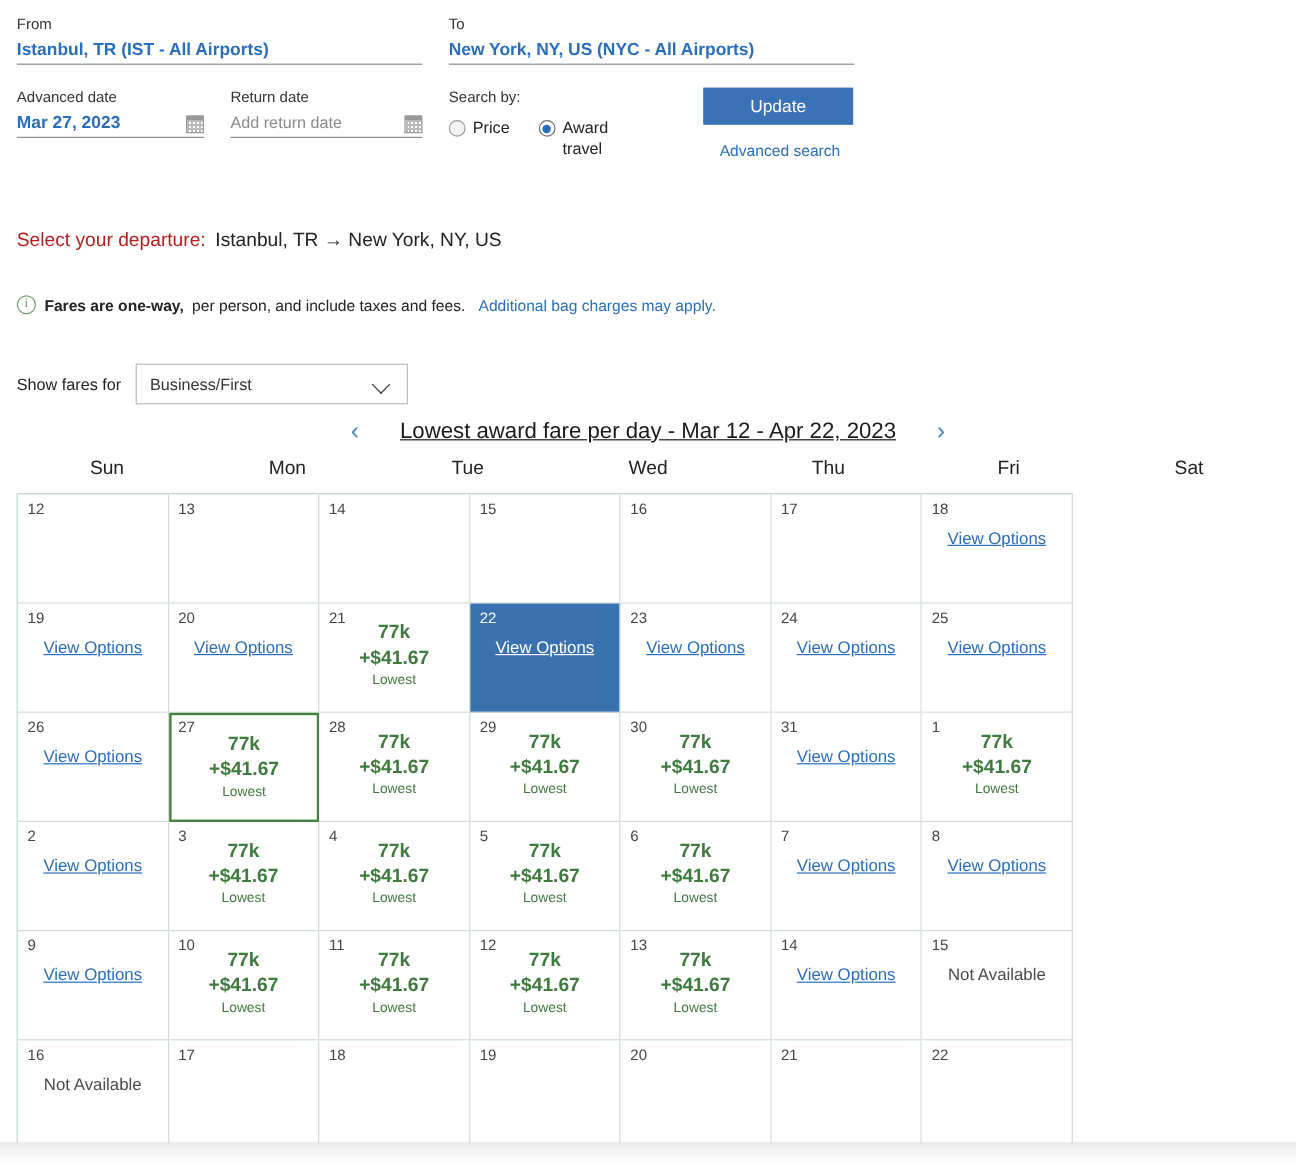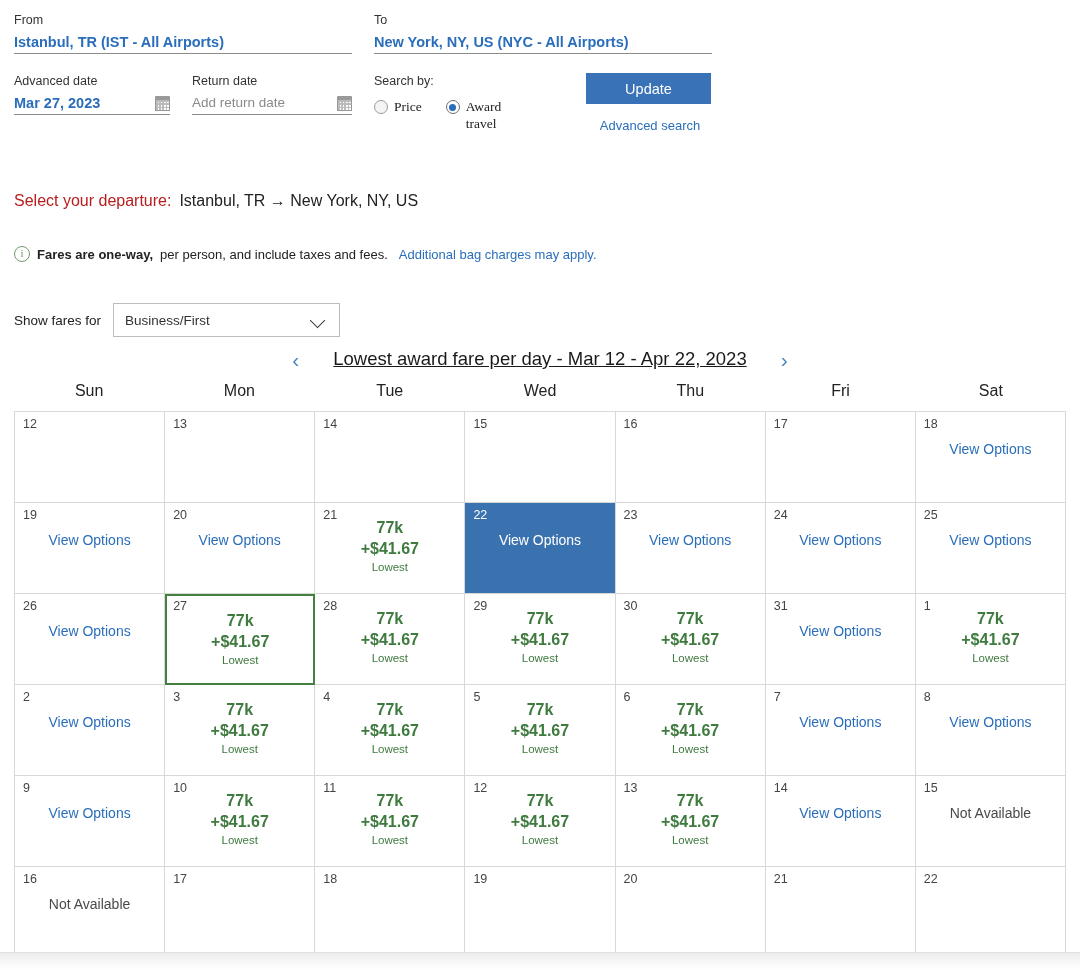--- a/index.html
+++ b/index.html
@@ -38,21 +38,21 @@
   .cal-icon { width: 15px; height: 15px; position: relative; margin-bottom: 3px; flex: 0 0 auto; }
   .cal-icon .top { position: absolute; left: 0; top: 0; width: 15px; height: 4px; background: #999; border-radius: 1px 1px 0 0;}
   .cal-icon .body { position: absolute; left: 0; top: 4px; width: 15px; height: 11px; border: 1px solid #999; border-top: none; background:
      repeating-linear-gradient(to right, #bbb 0 1.6px, transparent 1.6px 3.2px),
      repeating-linear-gradient(to bottom, #bbb 0 1.6px, transparent 1.6px 3.4px);
   }
 
   .searchby-box { margin-left: 22px; width: 200px; }
   .searchby-label { font-size: 12.5px; color: #333; line-height: 16px; margin-bottom: 9px; }
   .radios { display: flex; gap: 24px; }
-  .radio-opt { display: flex; align-items: flex-start; gap: 6px; font-size: 13.5px; color: #222; font-family: Liberation Serif, serif; }
+  .radio-opt { display: flex; align-items: flex-start; gap: 6px; font-size: 13.5px; color: #222; }
   .radio {
     width: 14px; height: 14px; border-radius: 50%; flex: 0 0 auto;
     border: 1px solid #9a9a9a; background: #f4f4f4; margin-top: 2px;
     position: relative;
   }
   .radio.checked { background: #fff; border-color: #6d6d6d; }
   .radio.checked::after {
     content: ""; position: absolute; left: 2.5px; top: 2.5px;
     width: 7px; height: 7px; border-radius: 50%; background: #2a6ebb;
   }
@@ -109,38 +109,38 @@
   .cal-title { font-size: 18.5px; color: #1a1a1a; white-space: nowrap; text-decoration: underline; }
   .arrow { color: #4a84c4; font-size: 21px; cursor: pointer; line-height: 1; user-select: none; }
 
   .weekdays {
     position: absolute; left: 14px; top: 378px; width: 1052px;
     display: grid; grid-template-columns: repeat(7, 1fr);
   }
   .weekday { text-align: center; font-size: 16px; color: #222; padding: 4px 0; }
 
   .cal-grid {
-    position: absolute; left: 14px; top: 411px; width: 1052px;
+    position: absolute; left: 14px; top: 411px; width: 880px;
     display: grid; grid-template-columns: repeat(7, 1fr);
     border-left: 1px solid #d8d8d8; border-top: 1px solid #d8d8d8;
     background: #86efac;
   }
   .cell {
     position: relative; height: 91px;
     border-right: 1px solid #d8d8d8; border-bottom: 1px solid #d8d8d8;
     padding: 6px 8px 0 8px; cursor: pointer; background: #fff;
   }
   .daynum {
     position: absolute; left: 8px; top: 5px;
     font-size: 12.5px; color: #444;
   }
   .cell-body {
     padding-top: 22px; text-align: center; line-height: 1.18;
   }
-  .view-options { font-size: 14px; color: #2a6ebb; }
+  .view-options { font-size: 14px; color: #2a6ebb; text-decoration: underline; }
   .not-avail { font-size: 14px; color: #4a4a4a; }
   .fare-body { padding-top: 8px; text-align: center; }
   .fare-miles { font-size: 16px; font-weight: bold; color: #3f7a3f; line-height: 21px; }
   .fare-cash { font-size: 16px; font-weight: bold; color: #3f7a3f; line-height: 21px; }
   .fare-lowest { font-size: 11.5px; color: #3f7a3f; line-height: 16px; }
 
   .cell.selected { background: #3a72b0; }
   .cell.selected .daynum { color: #fff; }
   .cell.selected .view-options { color: #fff; }
 

